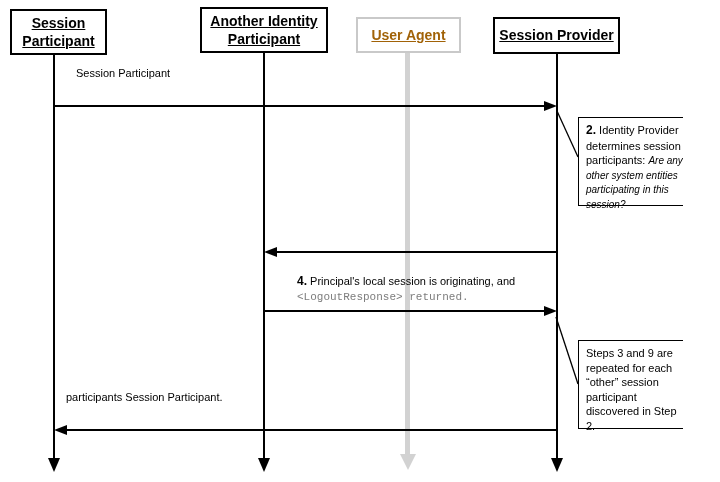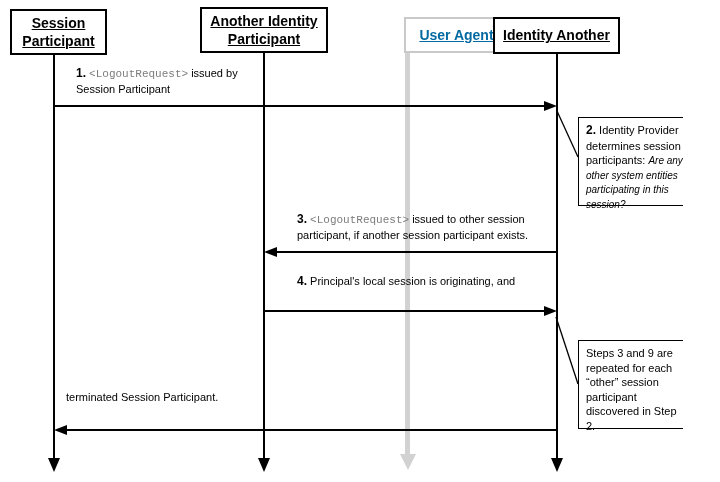--- a/index.html
+++ b/index.html
@@ -7,21 +7,21 @@
     position:relative;width:683px;height:482px;background:#ffffff;
     font-family:"Liberation Sans",sans-serif;color:#000;overflow:hidden;border-radius:18px;
   }
   
   .pbox{
     position:absolute;box-sizing:border-box;border:2px solid #000;background:#fff;
     display:flex;align-items:center;justify-content:center;text-align:center;
     font-weight:bold;font-size:14px;line-height:1.3;padding:2px 3px;
   }
   .pbox .plabel{text-decoration:underline;}
-  .pbox.inactive{border-color:#c9c9c9;color:#0369a1;border-width:2px;margin-left:48px;}
+  .pbox.inactive{border-color:#c9c9c9;color:#a16207;border-width:2px;}
   
   .lifeline{position:absolute;width:2px;background:#000;}
   .lifeline.inactive{width:5px;background:#d2d2d2;}
   
   .mline{position:absolute;height:2px;background:#000;}
   .head-right{position:absolute;width:0;height:0;
     border-top:5px solid transparent;border-bottom:5px solid transparent;
     border-left:13px solid #000;}
   .head-left{position:absolute;width:0;height:0;
     border-top:5px solid transparent;border-bottom:5px solid transparent;
@@ -52,62 +52,54 @@
   <div class="pbox" style="left:10px;top:9px;width:97px;height:46px">
     <span class="plabel">Session Participant</span>
   </div>
   <div class="pbox" style="left:200px;top:7px;width:128px;height:46px">
     <span class="plabel">Another Identity Participant</span>
   </div>
   <div class="pbox inactive" style="left:356px;top:17px;width:105px;height:36px">
     <span class="plabel">User Agent</span>
   </div>
   <div class="pbox" style="left:493px;top:17px;width:127px;height:37px">
-    <span class="plabel">Identity Another</span>
+    <span class="plabel">Session Provider</span>
   </div>
 
   <div class="lifeline" style="left:53px;top:55px;height:403px"></div>
   <div class="lifeline" style="left:263px;top:53px;height:405px"></div>
   <div class="lifeline inactive" style="left:405px;top:53px;height:401px"></div>
   <div class="lifeline" style="left:556px;top:54px;height:404px"></div>
 
   <div class="head-down" style="left:48px;top:458px"></div>
   <div class="head-down" style="left:258px;top:458px"></div>
   <div class="head-down gray" style="left:400px;top:454px"></div>
   <div class="head-down" style="left:551px;top:458px"></div>
 
   <div class="mline" style="left:54px;top:105px;width:491px"></div>
   <div class="head-right" style="left:544px;top:101px"></div>
   <div class="mlabel" style="left:76px;top:66px">
-    <div><span class="num">1.</span>
-      <span class="mono">&lt;LogoutRequest&gt;</span>
-      <span>issued by</span></div>
     <div><span>Session Participant</span></div>
   </div>
 
   <div class="mline" style="left:275px;top:251px;width:282px"></div>
   <div class="head-left" style="left:264px;top:247px"></div>
-  <div class="mlabel" style="left:297px;top:212px">
-    <div><span class="num">3.</span>
-      <span class="mono">&lt;LogoutRequest&gt;</span>
-      <span>issued to other session</span></div>
-    <div><span>participant, if another session participant exists.</span></div>
-  </div>
 
   <div class="mline" style="left:264px;top:310px;width:281px"></div>
   <div class="head-right" style="left:544px;top:306px"></div>
   <div class="mlabel" style="left:297px;top:274px">
     <div><span class="num">4.</span>
       <span>Principal's local session is originating, and</span></div>
+    <div><span class="mono">&lt;LogoutResponse&gt; returned.</span></div>
   </div>
 
   <div class="mline" style="left:65px;top:429px;width:492px"></div>
   <div class="head-left" style="left:54px;top:425px"></div>
   <div class="mlabel" style="left:66px;top:390px">
-    <div><span>terminated Session Participant.</span></div>
+    <div><span>participants Session Participant.</span></div>
   </div>
 
   <svg class="overlay" width="720" height="482">
     <line x1="557" y1="111" x2="578" y2="157" stroke="#000" stroke-width="1.3"></line>
     <line x1="556" y1="317" x2="578" y2="384" stroke="#000" stroke-width="1.3"></line>
   </svg>
 
   <div class="note" style="left:578px;top:117px;width:131px;height:89px">
     <span class="num">2.</span>
     <span>Identity Provider determines session participants:</span>

